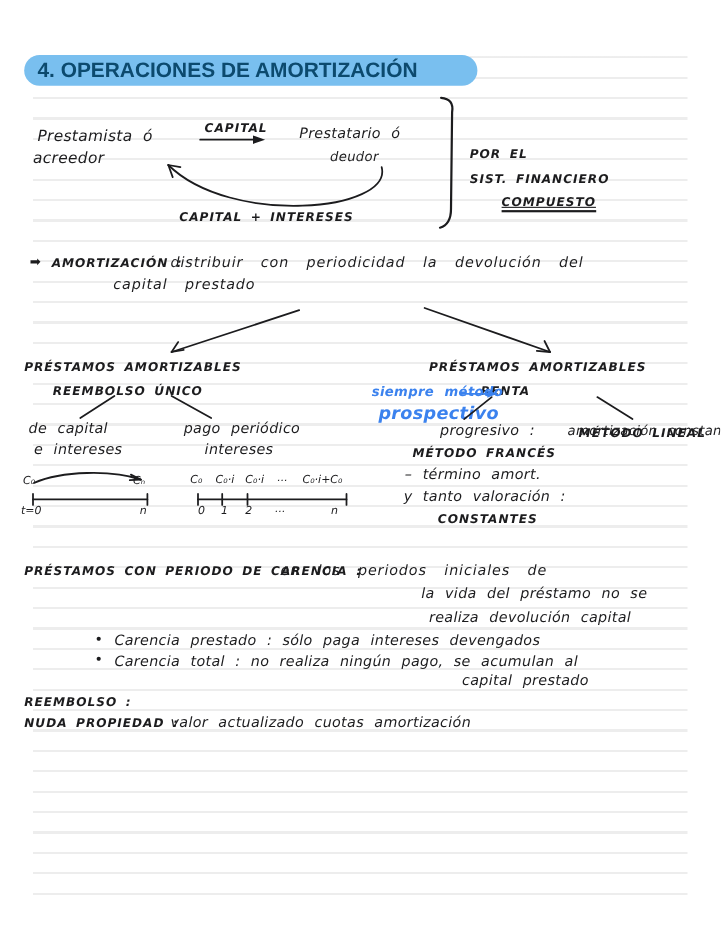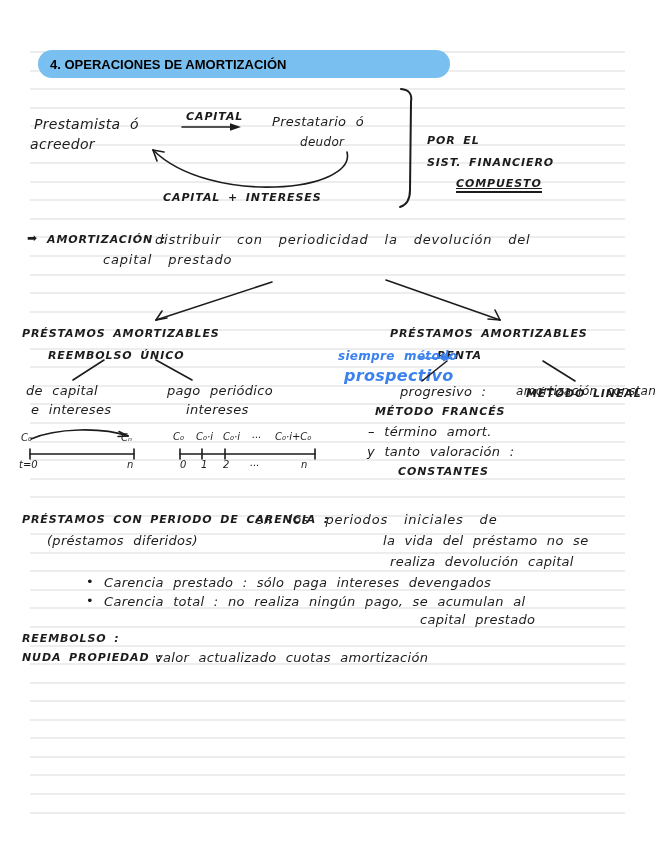--- a/index.html
+++ b/index.html
@@ -11,24 +11,24 @@
   html,body{margin:0;padding:0;background:#ffffff;}
   .sheet{
     position:relative;width:655px;height:848px;background:#ffffff;overflow:hidden;
     font-family:"DejaVu Sans",sans-serif;
   }
   .rules{
     position:absolute;left:30px;top:51px;width:595px;height:763px;
     background:repeating-linear-gradient(to bottom,var(--rule) 0 2px,transparent 2px 18.55px);
   }
   .title-band{
-    position:absolute;left:38px;top:50px;width:400px;height:24px;
+    position:absolute;left:22px;top:50px;width:400px;height:24px;
     background:var(--hl);border-radius:14px;padding:2px 0 2px 12px;
-    font-family:"Liberation Sans",sans-serif;font-weight:700;font-size:13px;
-    color:#000000;line-height:25px;white-space:nowrap;
+    font-family:"Liberation Sans",sans-serif;font-weight:700;font-size:19px;
+    color:#0c4a6e;line-height:25px;white-space:nowrap;
   }
   .hw{
     position:absolute;font-family:"DejaVu Sans",sans-serif;font-style:italic;
     font-size:13px;color:var(--ink);white-space:nowrap;word-spacing:5px;letter-spacing:0.3px;
   }
   .caps{font-size:11px;font-weight:600;letter-spacing:0.9px;word-spacing:3px;}
   .tl{font-size:10px;word-spacing:0;letter-spacing:0;}
   .blue{color:var(--blue);font-weight:600;}
   .und{border-bottom:2px solid var(--ink);padding-bottom:1px;text-decoration:underline;}
   .wide{word-spacing:11px;letter-spacing:0.8px;text-align:center;}
@@ -149,21 +149,20 @@
   <span class="hw caps" style="left:375px;top:405px">MÉTODO FRANCÉS</span>
   <span class="hw" style="left:368px;top:424px">– término amort.</span>
   <span class="hw" style="left:367px;top:444px">y tanto valoración :</span>
   <span class="hw caps" style="left:398px;top:465px">CONSTANTES</span>
 
   <span class="hw" style="left:516px;top:384px;font-size:12px">amortización constante:</span>
   <span class="hw caps" style="left:526px;top:387px">MÉTODO LINEAL</span>
 
   <span class="hw caps" style="left:22px;top:513px">PRÉSTAMOS CON PERIODO DE CARENCIA :</span>
   <span class="hw wide" style="left:255px;top:512px">en los periodos iniciales de</span>
-  <span class="hw" style="left:47px;top:533px">(préstamos diferidos)</span>
   <span class="hw" style="left:383px;top:533px">la vida del préstamo no se</span>
   <span class="hw" style="left:390px;top:554px">realiza devolución capital</span>
 
   <span class="hw" style="left:86px;top:574px;font-style:normal">•</span>
   <span class="hw" style="left:104px;top:575px">Carencia prestado : sólo paga intereses devengados</span>
   <span class="hw" style="left:86px;top:593px;font-style:normal">•</span>
   <span class="hw" style="left:104px;top:594px">Carencia total : no realiza ningún pago, se acumulan al</span>
   <span class="hw" style="left:420px;top:612px">capital prestado</span>
 
   <span class="hw caps" style="left:22px;top:632px">REEMBOLSO :</span>

